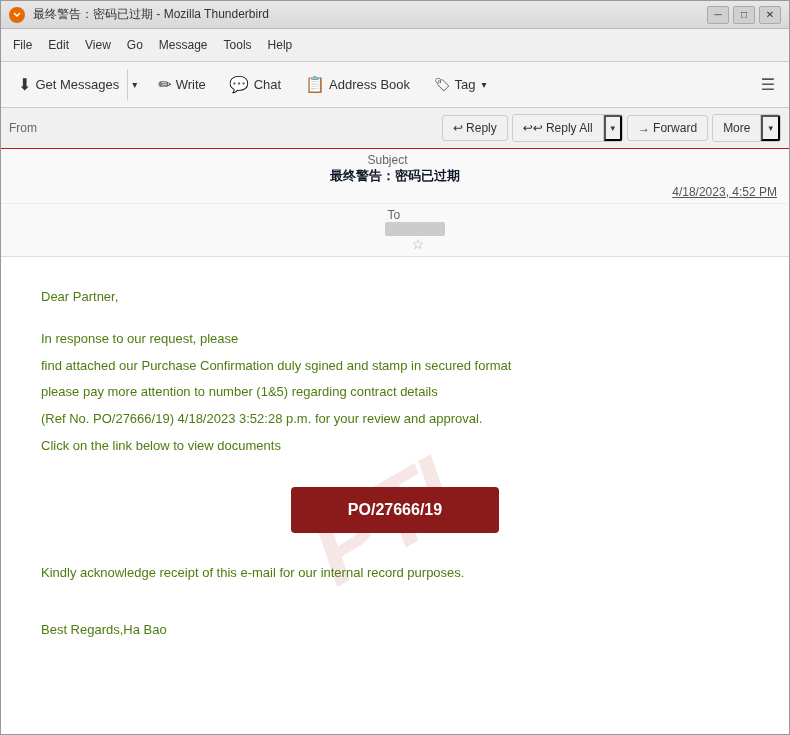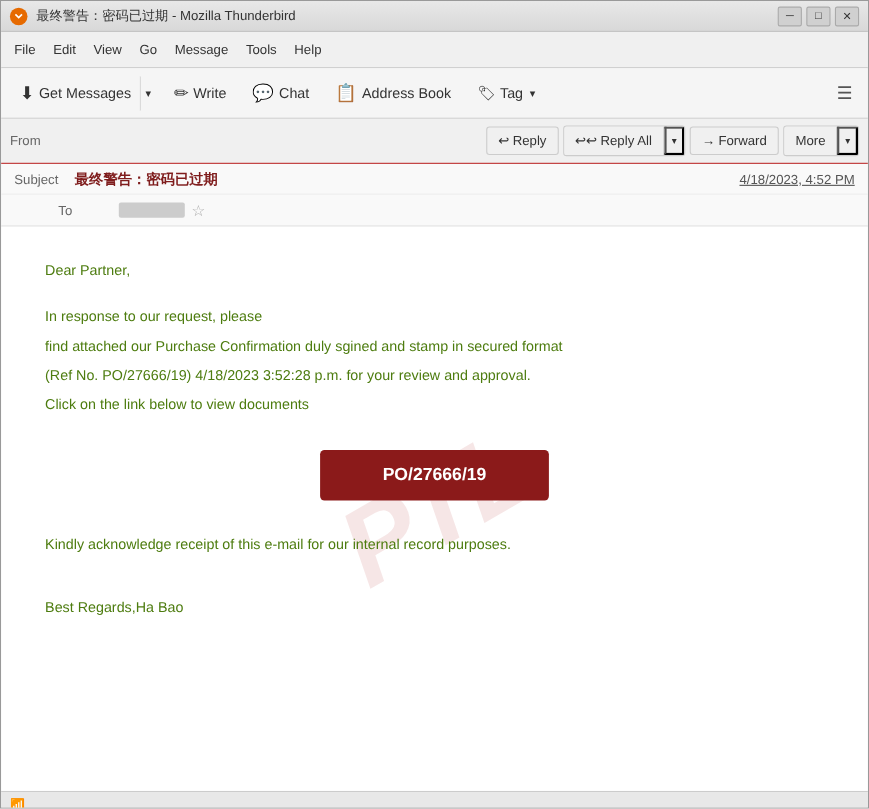--- a/index.html
+++ b/index.html
@@ -152,20 +152,21 @@
       background: #f9f9f9;
       border-bottom: 1px solid #ddd;
       padding: 0;
     }
     .email-header-row {
       display: flex;
       align-items: center;
       padding: 4px 12px;
       min-height: 28px;
       border-bottom: 1px solid #eee;
+      flex-direction: column;
     }
     .email-header-row:last-child { border-bottom: none; margin-left: 40px; }
     .email-header-actions {
       display: flex;
       align-items: center;
       padding: 6px 8px;
       gap: 4px;
       border-bottom: 1px solid #b91c1c;
       background: #f0f0f0;
     }
@@ -175,21 +176,21 @@
       min-width: 55px;
       font-weight: normal;
     }
     .hdr-value {
       font-size: 12px;
       color: #333;
       flex: 1;
     }
     .hdr-value-bold {
       font-size: 13px;
-      color: #7f1d1d;
+      color: #0f172a;
       font-weight: bold;
       flex: 1;
     }
     .hdr-date {
       font-size: 12px;
       color: #555;
       margin-left: auto;
       text-decoration: underline;
     }
     .star-icon {
@@ -410,20 +411,21 @@
   </div>
 </div>
 
 <div class="email-body">
   <div class="watermark">PTL</div>
   <div class="email-content">
     <p>Dear Partner,</p>
     <br>
     <p>In response to our request, please</p>
     <p>find attached our Purchase Confirmation duly sgined and stamp in secured format</p>
+    <p>please pay more attention to number (1&amp;5) regarding contract details</p>
     <p>(Ref No. PO/27666/19) 4/18/2023 3:52:28 p.m. for your review and approval.</p>
     <p>Click on the link below to view documents</p>
 
     <button class="po-button">PO/27666/19</button>
 
     <p>Kindly acknowledge  receipt of this e-mail for our internal record purposes.</p>
     <br>
     <br>
     <p>Best Regards,Ha Bao</p>
   </div>

